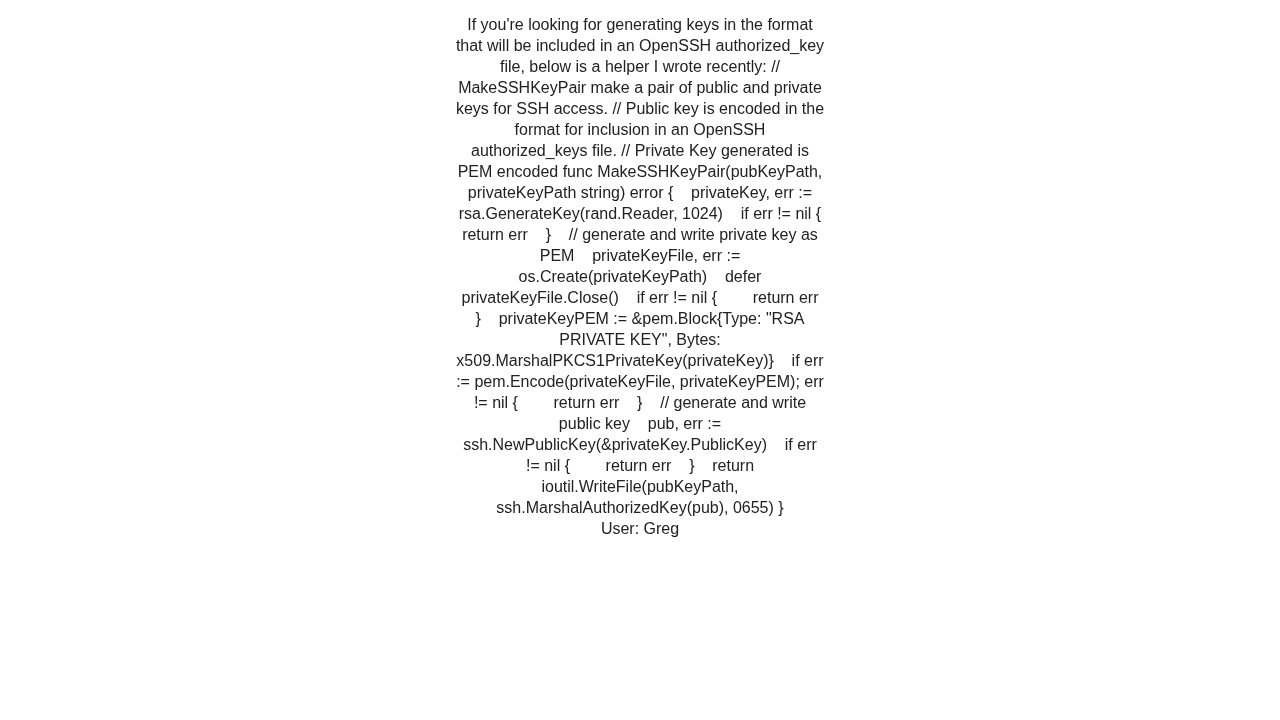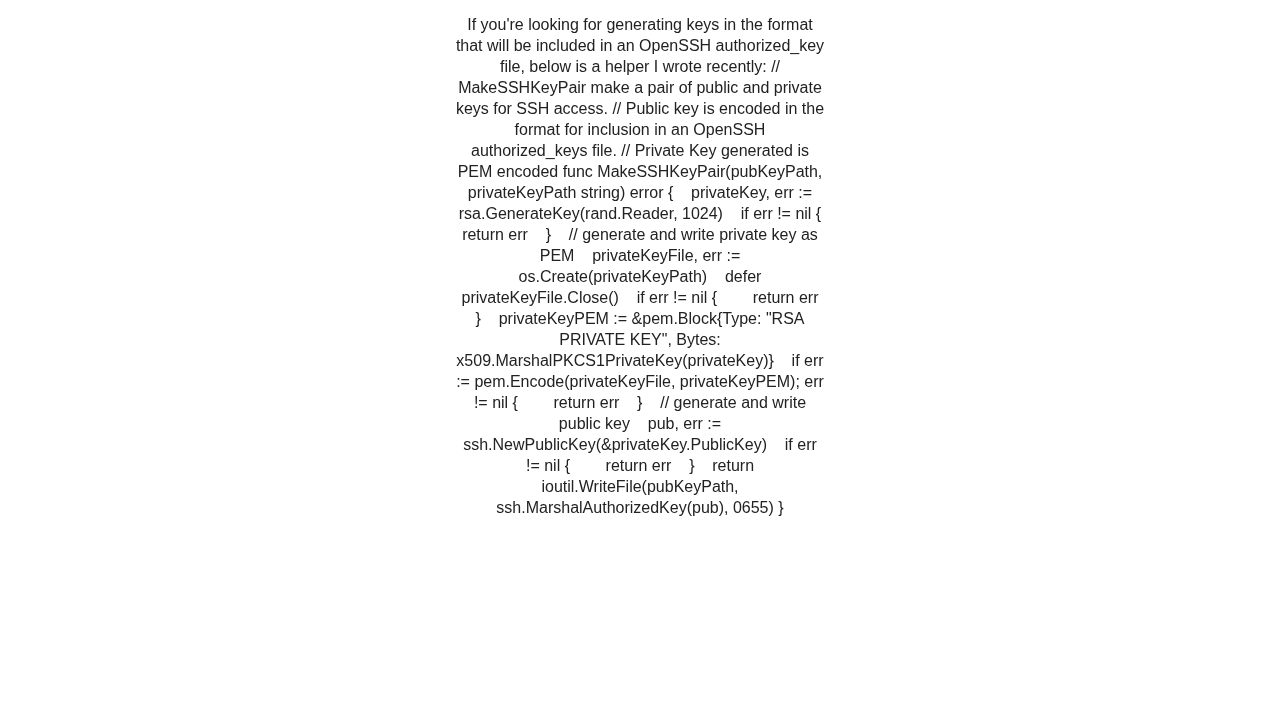--- a/index.html
+++ b/index.html
@@ -55,16 +55,17 @@
 </style>
 </head>
 <body>
 
 <div id="page">
 
   <div class="content-column">
 
     <div class="answer-body">If you're looking for generating keys in the format that will be included in an OpenSSH authorized_key file, below is a helper I wrote recently: // MakeSSHKeyPair make a pair of public and private keys for SSH access. // Public key is encoded in the format for inclusion in an OpenSSH authorized_keys file. // Private Key generated is PEM encoded func MakeSSHKeyPair(pubKeyPath, privateKeyPath string) error {    privateKey, err := rsa.GenerateKey(rand.Reader, 1024)    if err != nil {        return err    }    // generate and write private key as PEM    privateKeyFile, err := os.Create(privateKeyPath)    defer privateKeyFile.Close()    if err != nil {        return err    }    privateKeyPEM := &amp;pem.Block{Type: "RSA PRIVATE KEY", Bytes: x509.MarshalPKCS1PrivateKey(privateKey)}    if err := pem.Encode(privateKeyFile, privateKeyPEM); err != nil {        return err    }    // generate and write public key    pub, err := ssh.NewPublicKey(&amp;privateKey.PublicKey)    if err != nil {        return err    }    return ioutil.WriteFile(pubKeyPath, ssh.MarshalAuthorizedKey(pub), 0655) }</div>
 
+    <div class="user-line">User: Greg</div>
 
   </div>
 
 </div>
 
 </body></html>

